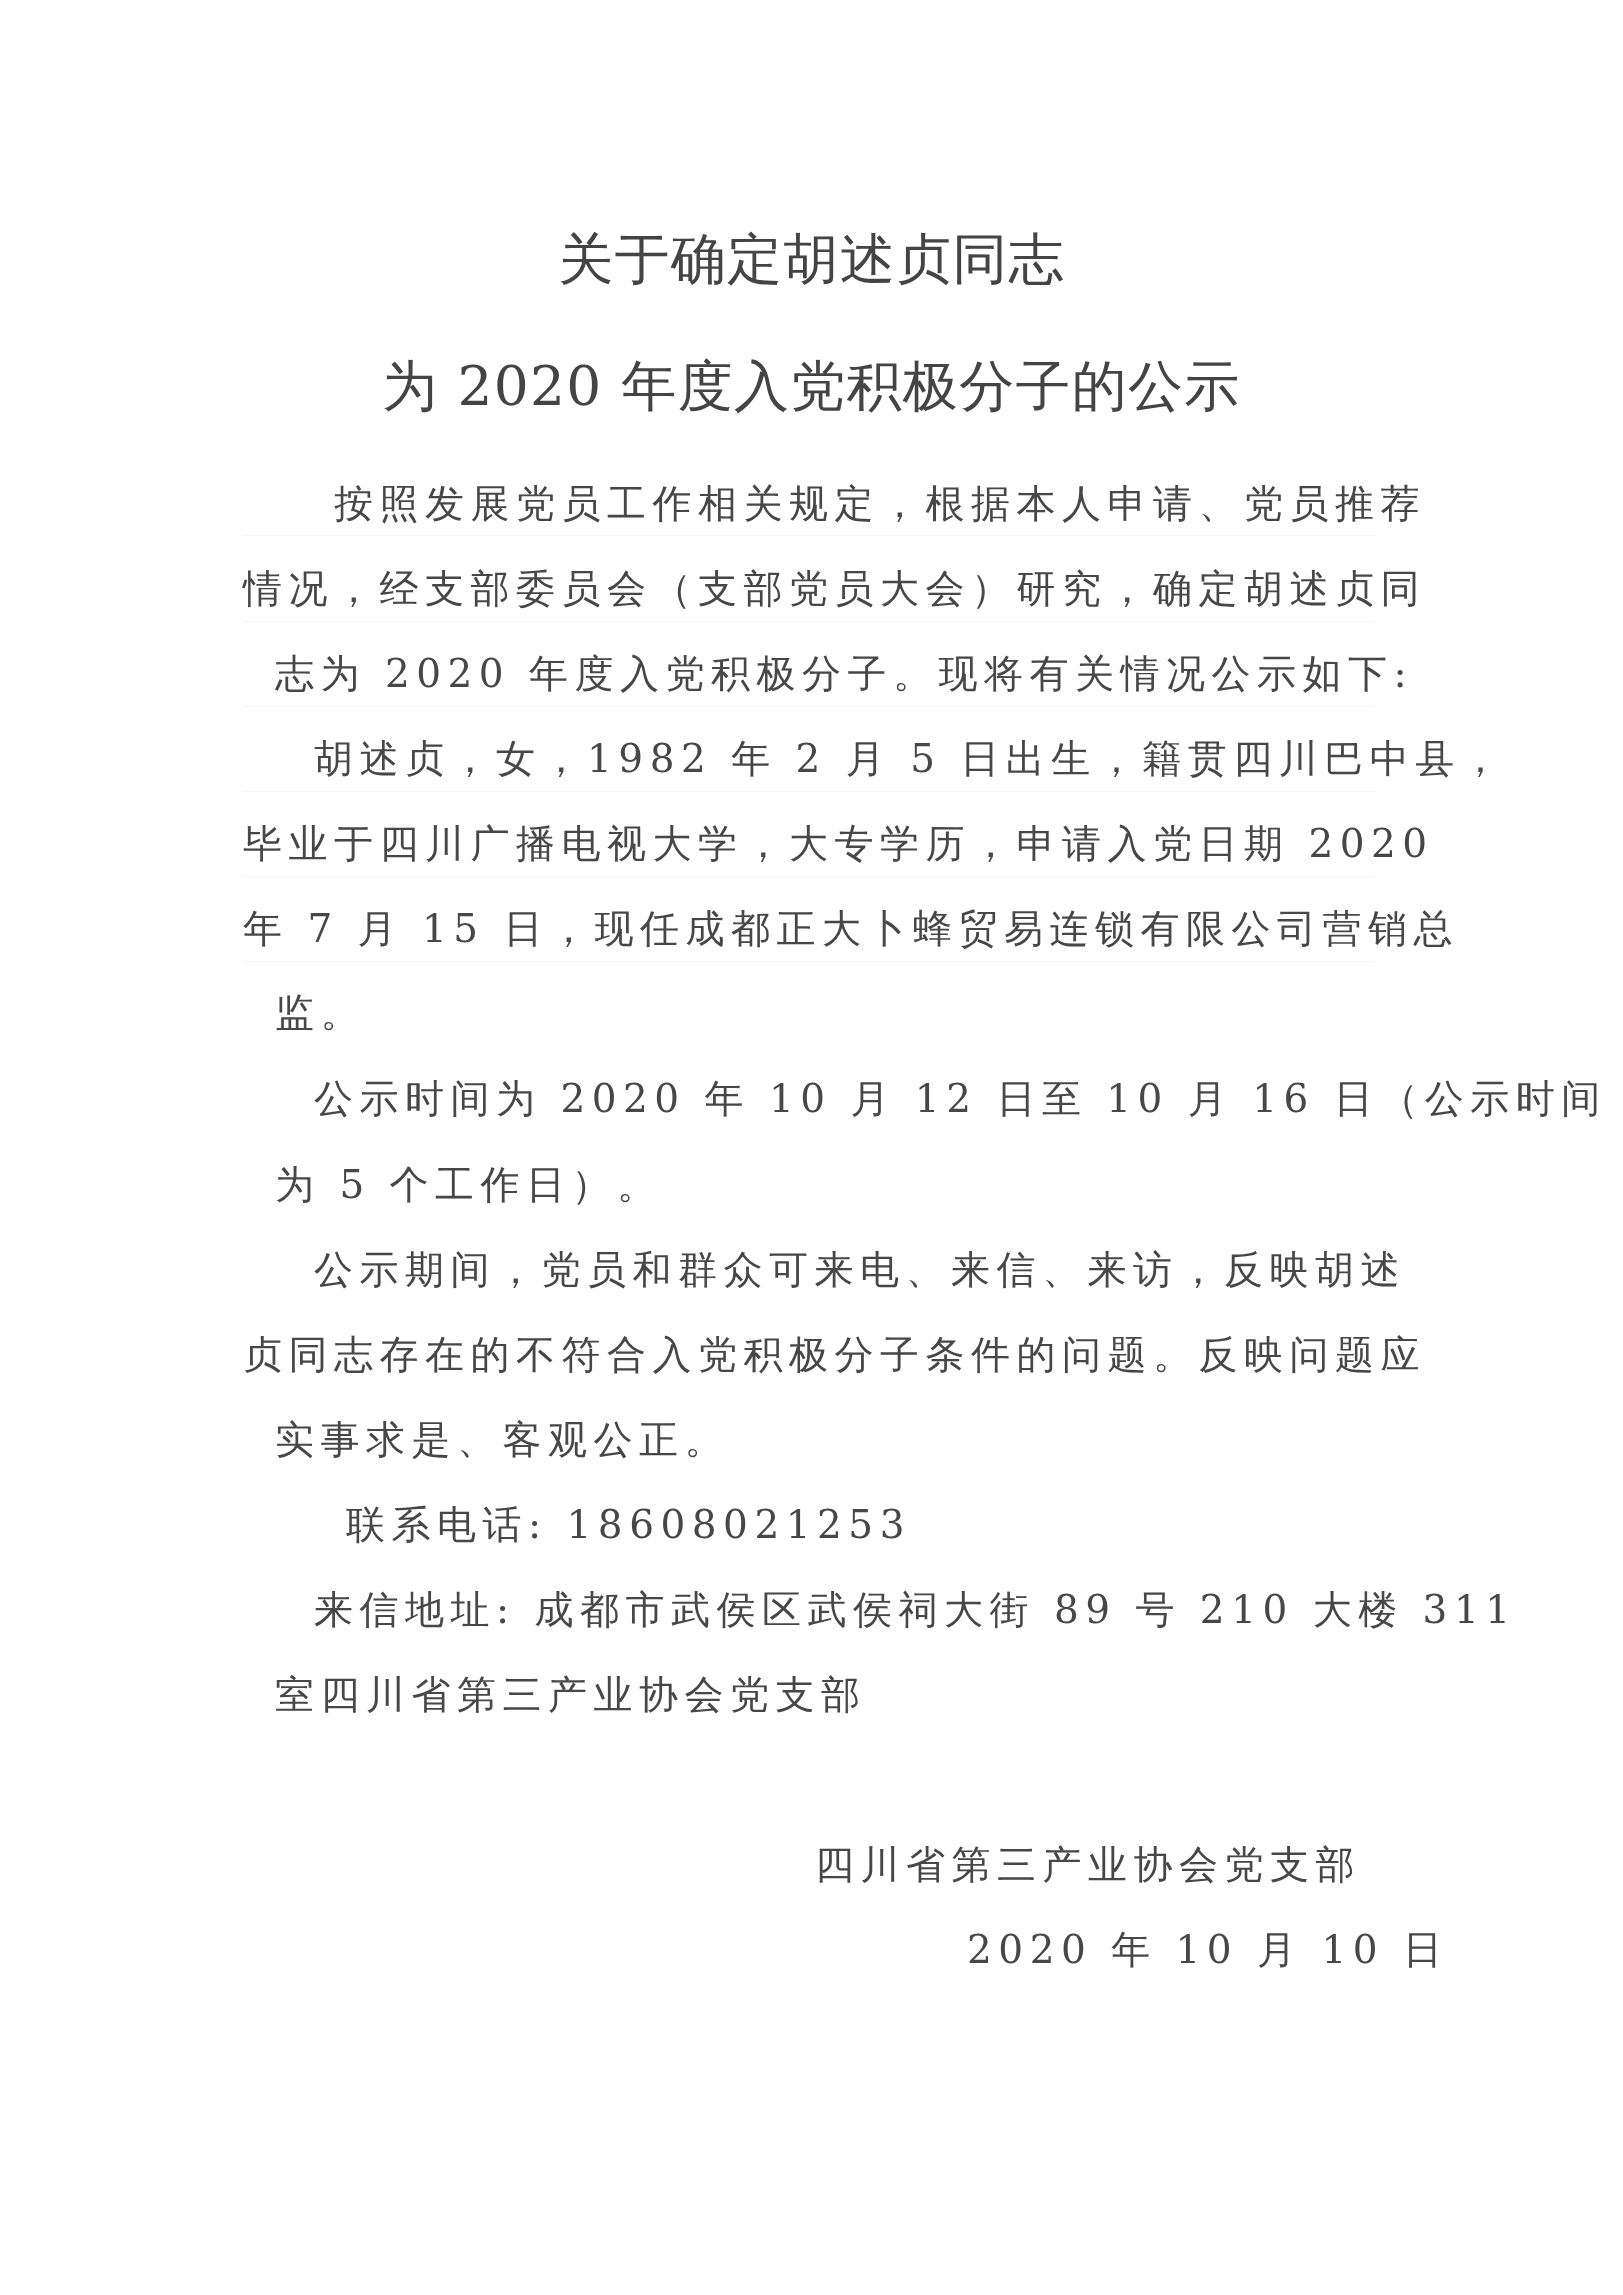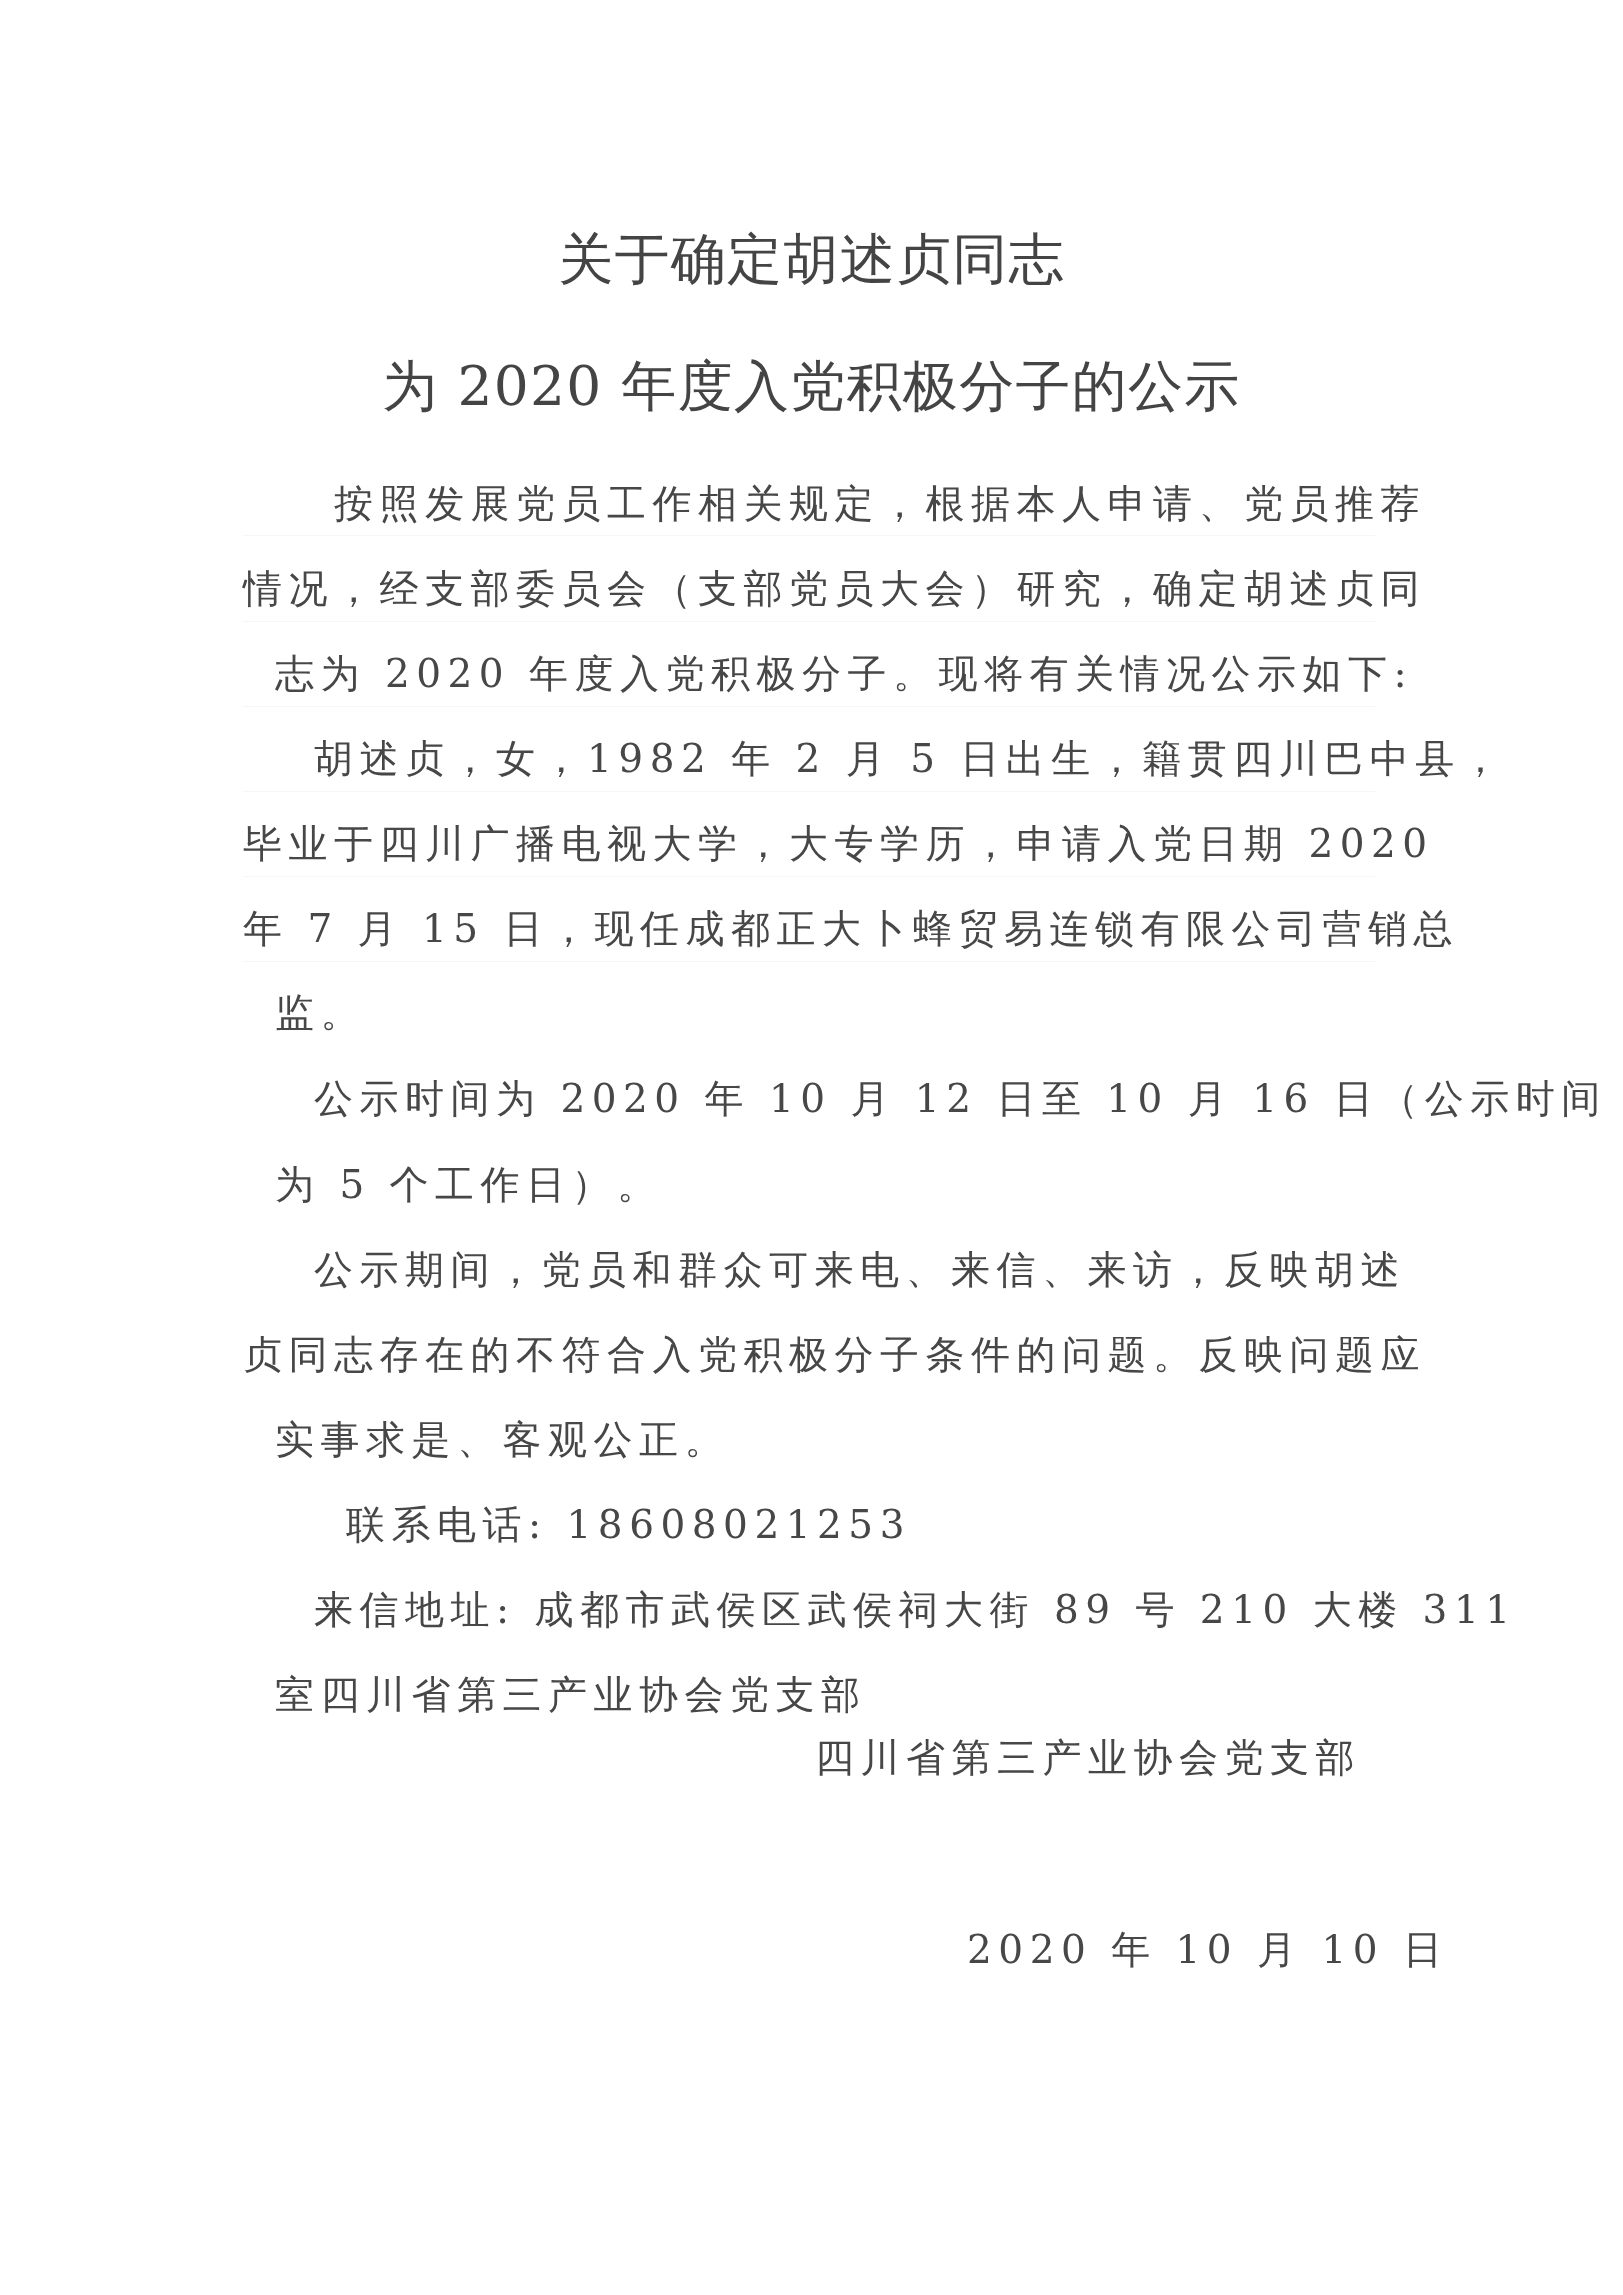--- a/index.html
+++ b/index.html
@@ -107,17 +107,17 @@
 
   <div class="line indent" style="top:1244px">公示期间，党员和群众可来电、来信、来访，反映胡述</div>
   <div class="line last" style="top:1414px">实事求是、客观公正。</div>
   <div class="line" style="top:1329px">贞同志存在的不符合入党积极分子条件的问题。反映问题应</div>
 
   <div class="line indent last" style="top:1499px">联系电话: 18608021253</div>
 
   <div class="line indent" style="top:1584px">来信地址: 成都市武侯区武侯祠大街 89 号 210 大楼 311</div>
   <div class="line last" style="top:1669px">室四川省第三产业协会党支部</div>
 
-  <div class="sig" style="left:815px; top:1732px;">四川省第三产业协会党支部</div>
+  <div class="sig" style="left:815px; top:1839px;">四川省第三产业协会党支部</div>
   <div class="sig" style="left:923px; top:1924px;margin-left:44px;">2020 年 10 月 10 日</div>
 
 </div>
 
 
 </body></html>

